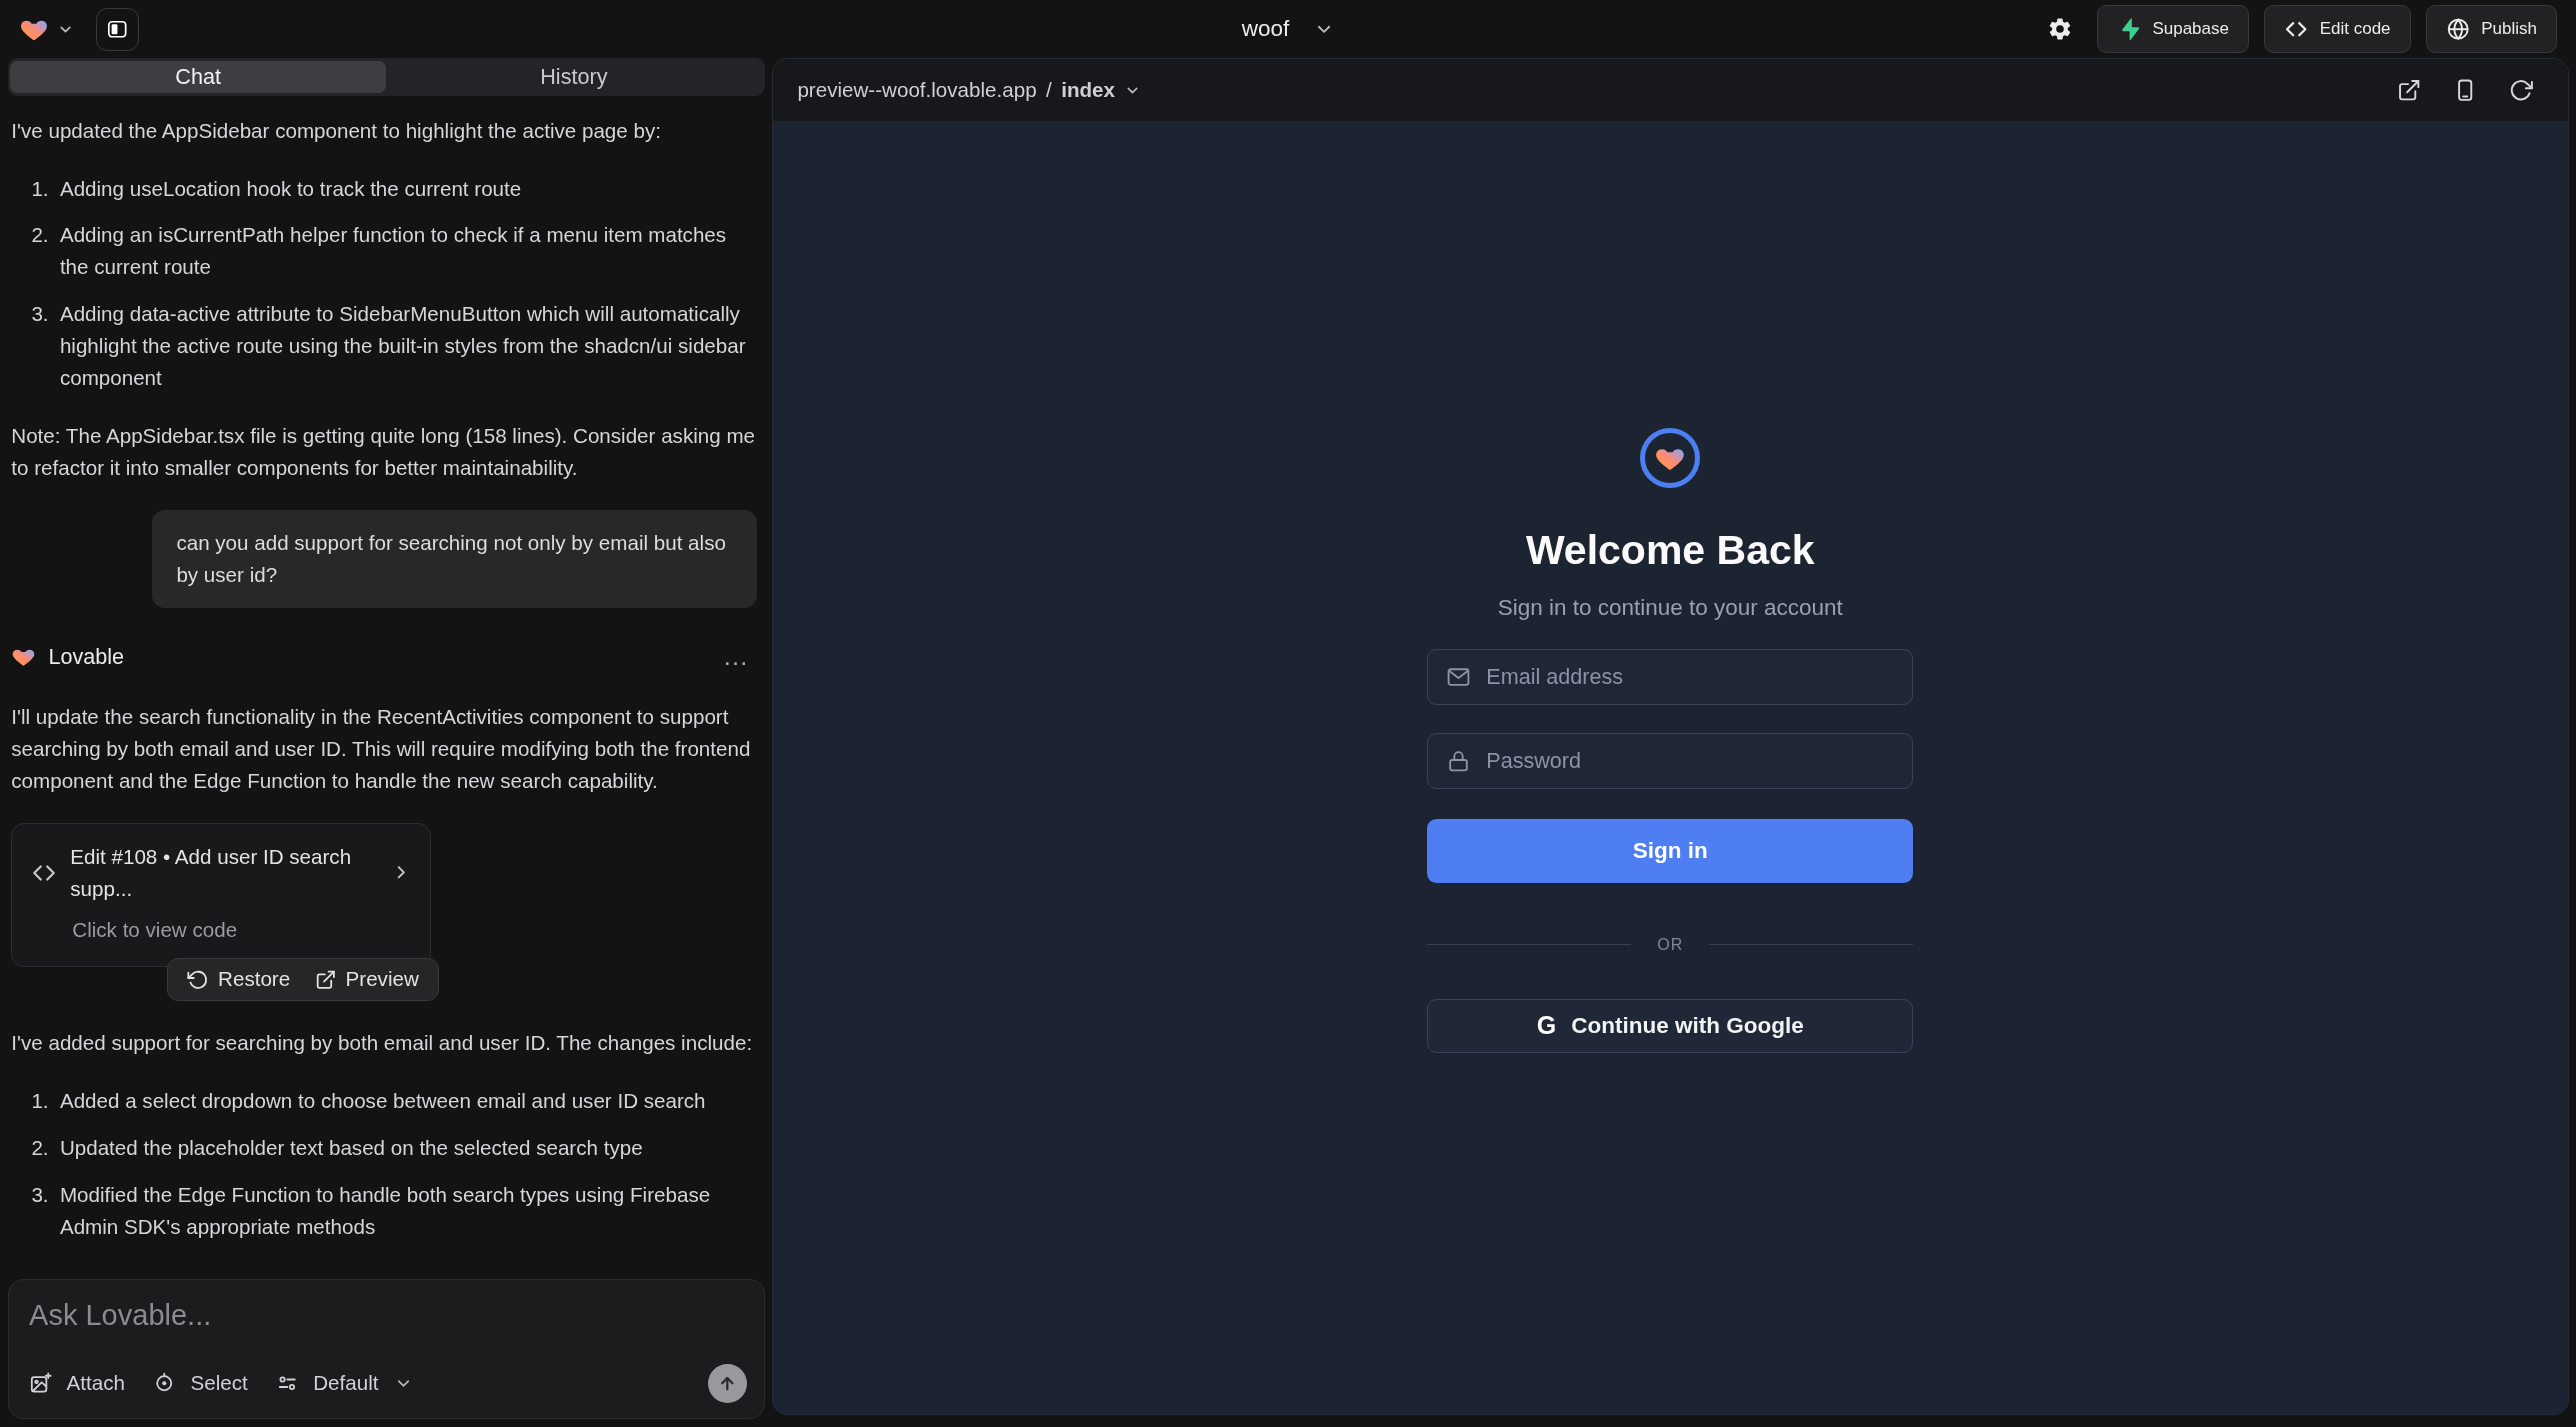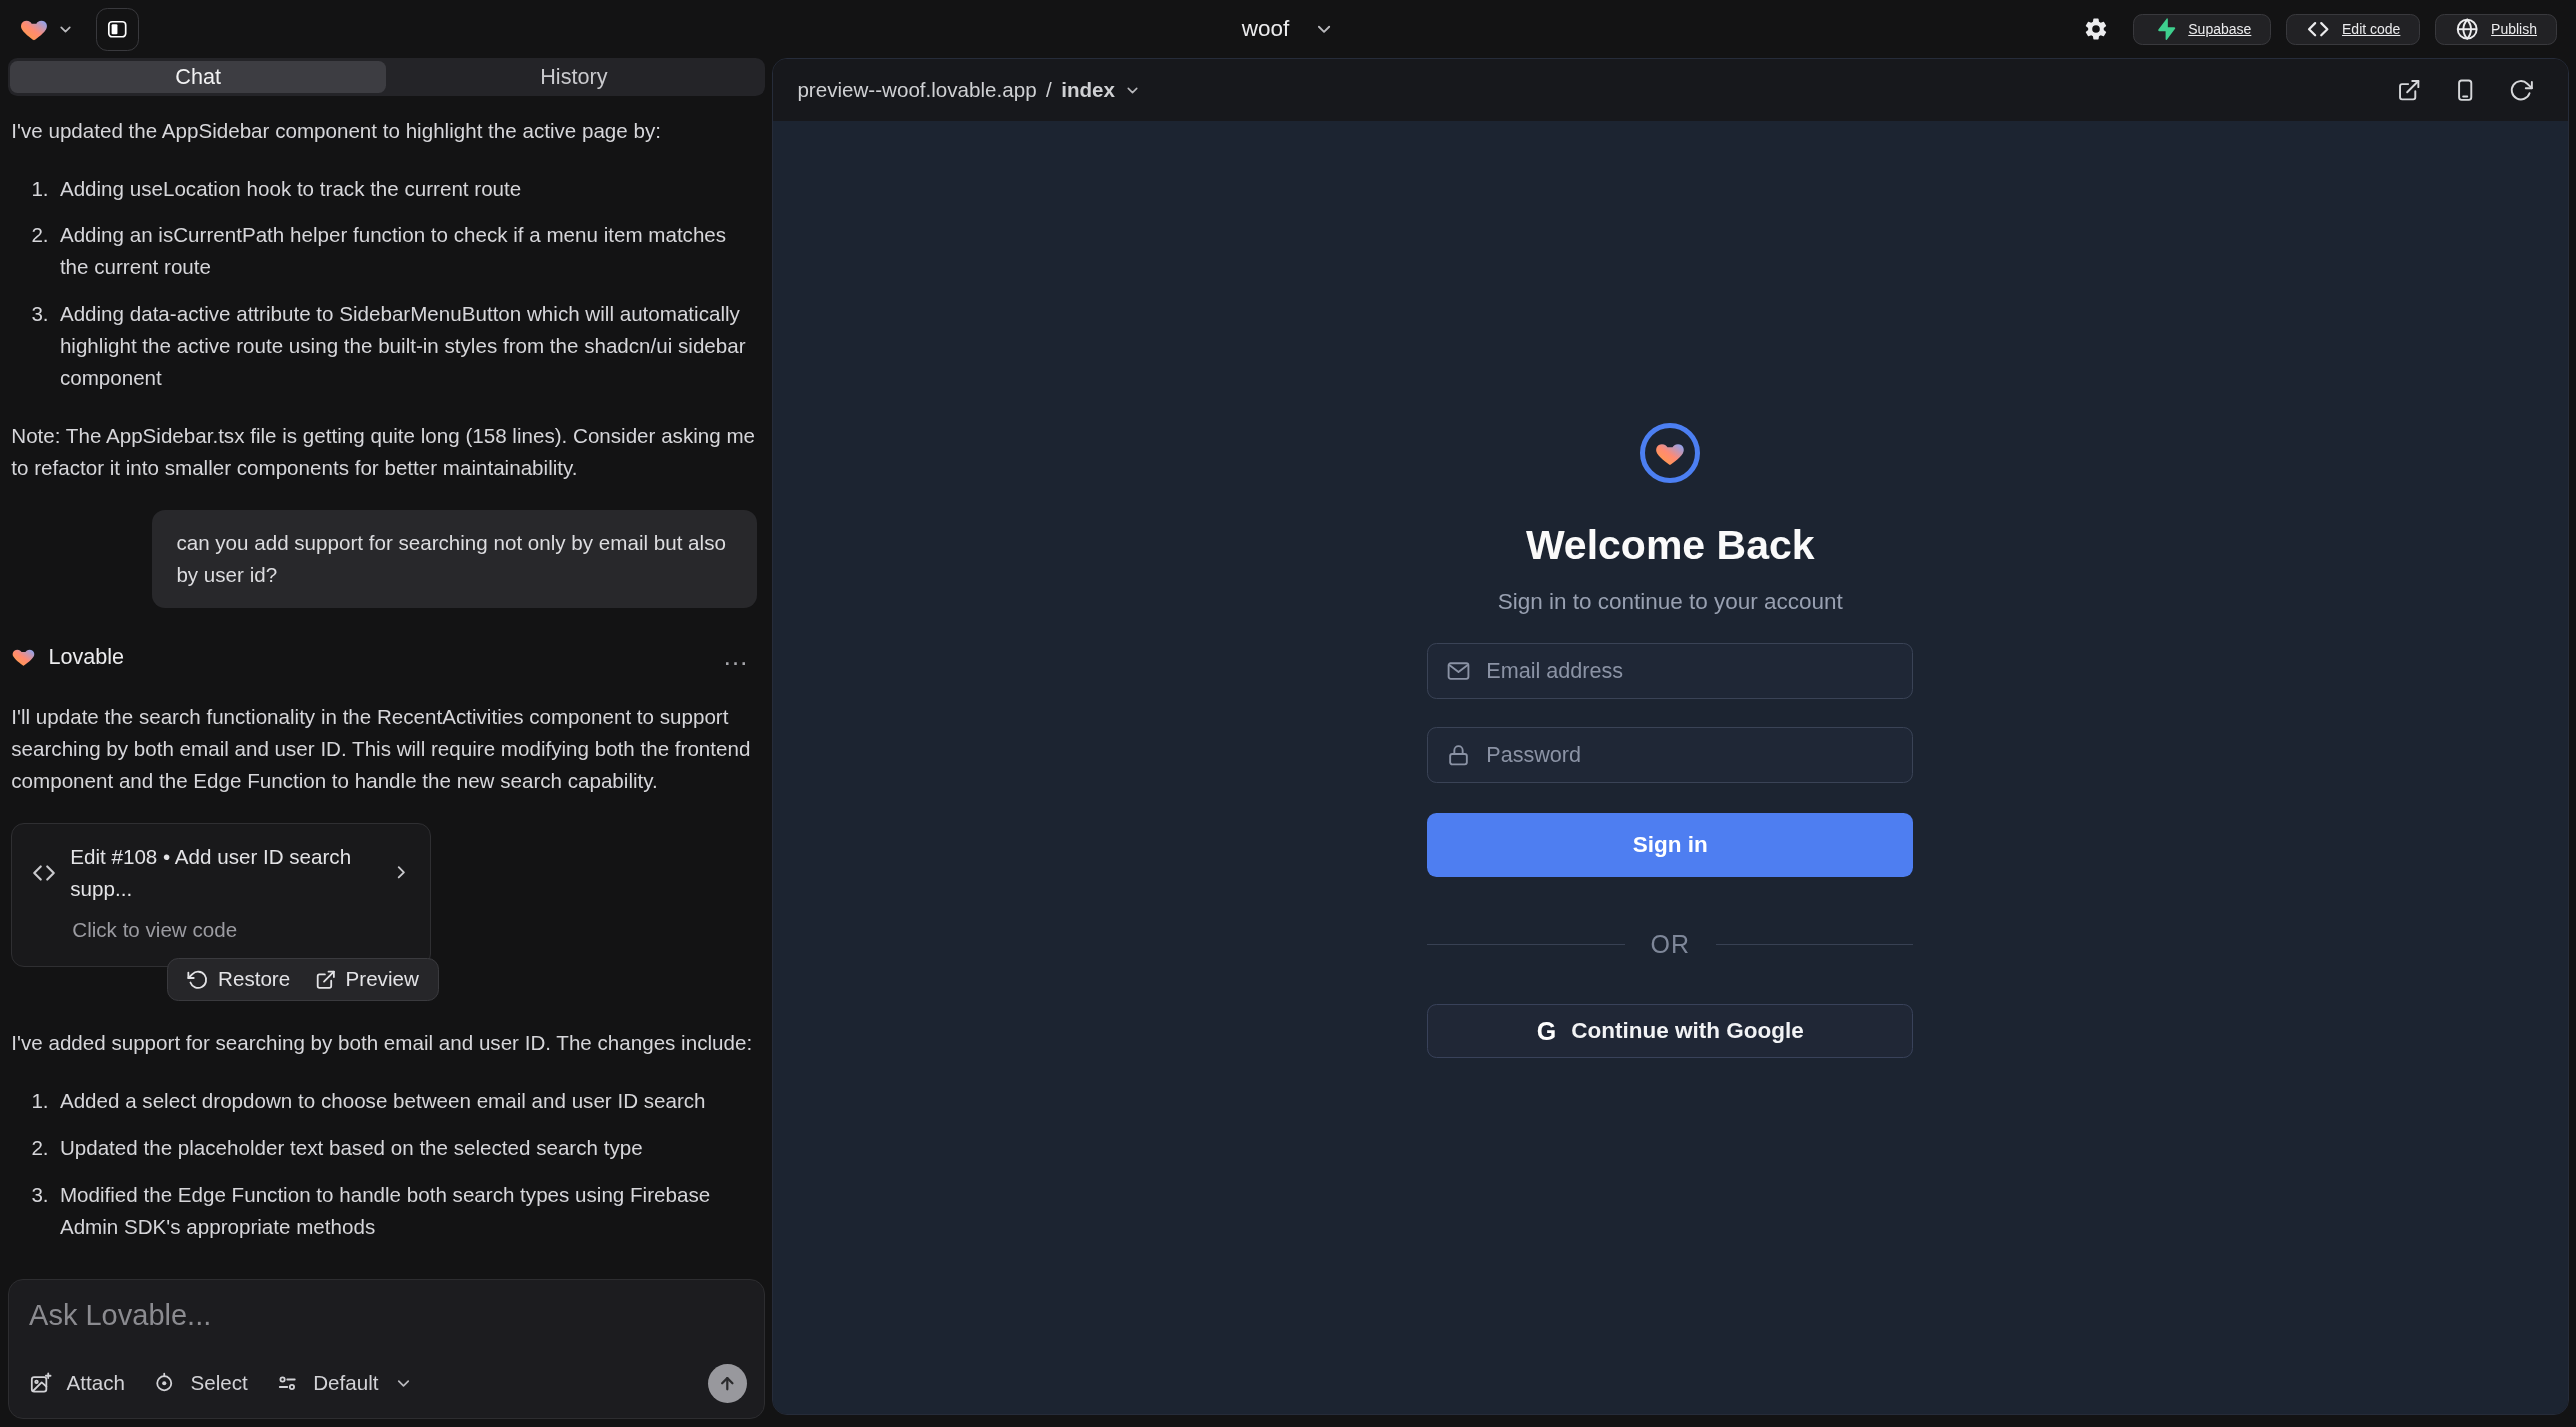--- a/index.html
+++ b/index.html
@@ -14,21 +14,21 @@
 
   
   .topbar { height:58px; flex:0 0 58px; display:flex; align-items:center; padding:0 19px; position:relative; }
   .topbar-left { display:flex; align-items:center; gap:13px; }
   .logo-btn { display:flex; align-items:center; gap:7.5px; background:none; border:none; cursor:pointer; }
   .panel-toggle { width:43px; height:43px; border:0.9px solid #39393d; border-radius:11.3px; background:transparent; display:flex; align-items:center; justify-content:center; margin-left:9.4px; }
   .topbar-center { position:absolute; left:50%; transform:translateX(-50%); display:flex; align-items:center; gap:24.4px; }
   .project-name { color:#ececee; font-size:22.5px; font-weight:500; }
   .topbar-right { margin-left:auto; display:flex; align-items:center; gap:15px; }
   .icon-btn { background:transparent; border:none; color:#e8e8ea; display:flex; align-items:center; justify-content:center; width:43px; height:43px; cursor:pointer; }
-  .tb-btn { height:31px; display:flex; align-items:center; gap:11.3px; padding:0 19px; background:#222225; border:0.9px solid #39393d; border-radius:9.4px; color:#ececee; font-size:14px; font-weight:500; cursor:pointer;text-decoration:underline; }
+  .tb-btn { height:48px; display:flex; align-items:center; gap:11.3px; padding:0 19px; background:#222225; border:0.9px solid #39393d; border-radius:9.4px; color:#ececee; font-size:17px; font-weight:500; cursor:pointer; }
   .chev { color:#b9b9bd; }
 
   
   .main { flex:1; display:flex; min-height:0; }
   .chat-panel { width:772px; flex:0 0 772px; display:flex; flex-direction:column; min-height:0; }
 
   
   .tabs { margin:0 7.5px 5.6px 7.5px; height:38px; flex:0 0 38px; background:#242428; border-radius:9.4px; padding:2.8px; display:flex; }
   .tab { flex:1; border:none; border-radius:7.5px; font-size:21.6px; color:#c9c9cd; background:transparent; display:flex; align-items:center; justify-content:center; cursor:pointer; font-family:inherit; }
   .tab.active { background:#3d3d42; color:#f2f2f3; }
@@ -74,21 +74,21 @@
   .signin-title { color:#fafafa; font-size:41px; font-weight:700; margin-top:39px; }
   .signin-sub { color:#98a0b1; font-size:22.5px; margin-top:20.6px; }
   .field { position:relative; width:100%; margin-top:28px; }
   .field:first-of-type { margin-top:53px; }
   .field input { width:100%; height:56px; background:#1f2736; border:0.9px solid #3a4356; border-radius:9.4px; padding:0 19px 0 58px; color:#dfe3ea; font-size:21.6px; outline:none; font-family:inherit; }
   .field input::placeholder { color:#8b93a5; }
   .field .f-icon { position:absolute; left:19px; top:50%; transform:translateY(-50%); color:#8b93a5; display:flex; }
   .signin-btn { width:100%; height:64px; margin-top:30px; background:#4e7ef1; border:none; border-radius:9.4px; color:#ffffff; font-size:22.5px; font-weight:600; cursor:pointer; font-family:inherit; }
   .or-row { width:100%; display:flex; align-items:center; gap:26px; margin-top:53px; }
   .or-row .line { flex:1; height:0.9px; background:#384153; }
-  .or-label { color:#7e8799; font-size:25px; letter-spacing:0.9px; }
+  .or-label { color:#7e8799; font-size:16px; letter-spacing:0.9px; }
   .google-btn { width:100%; height:54px; margin-top:45px; background:#202736; border:0.9px solid #39425a; border-radius:9.4px; color:#f2f3f5; font-size:22.5px; font-weight:600; display:flex; align-items:center; justify-content:center; gap:15px; cursor:pointer; font-family:inherit; }
   .g-glyph { font-size:25px; font-weight:700; color:#ffffff; }
 
   svg { display:block; }
 </style>
 </head>
 <body>
 
 <svg width="0" height="0" style="position:absolute">
   <defs>

